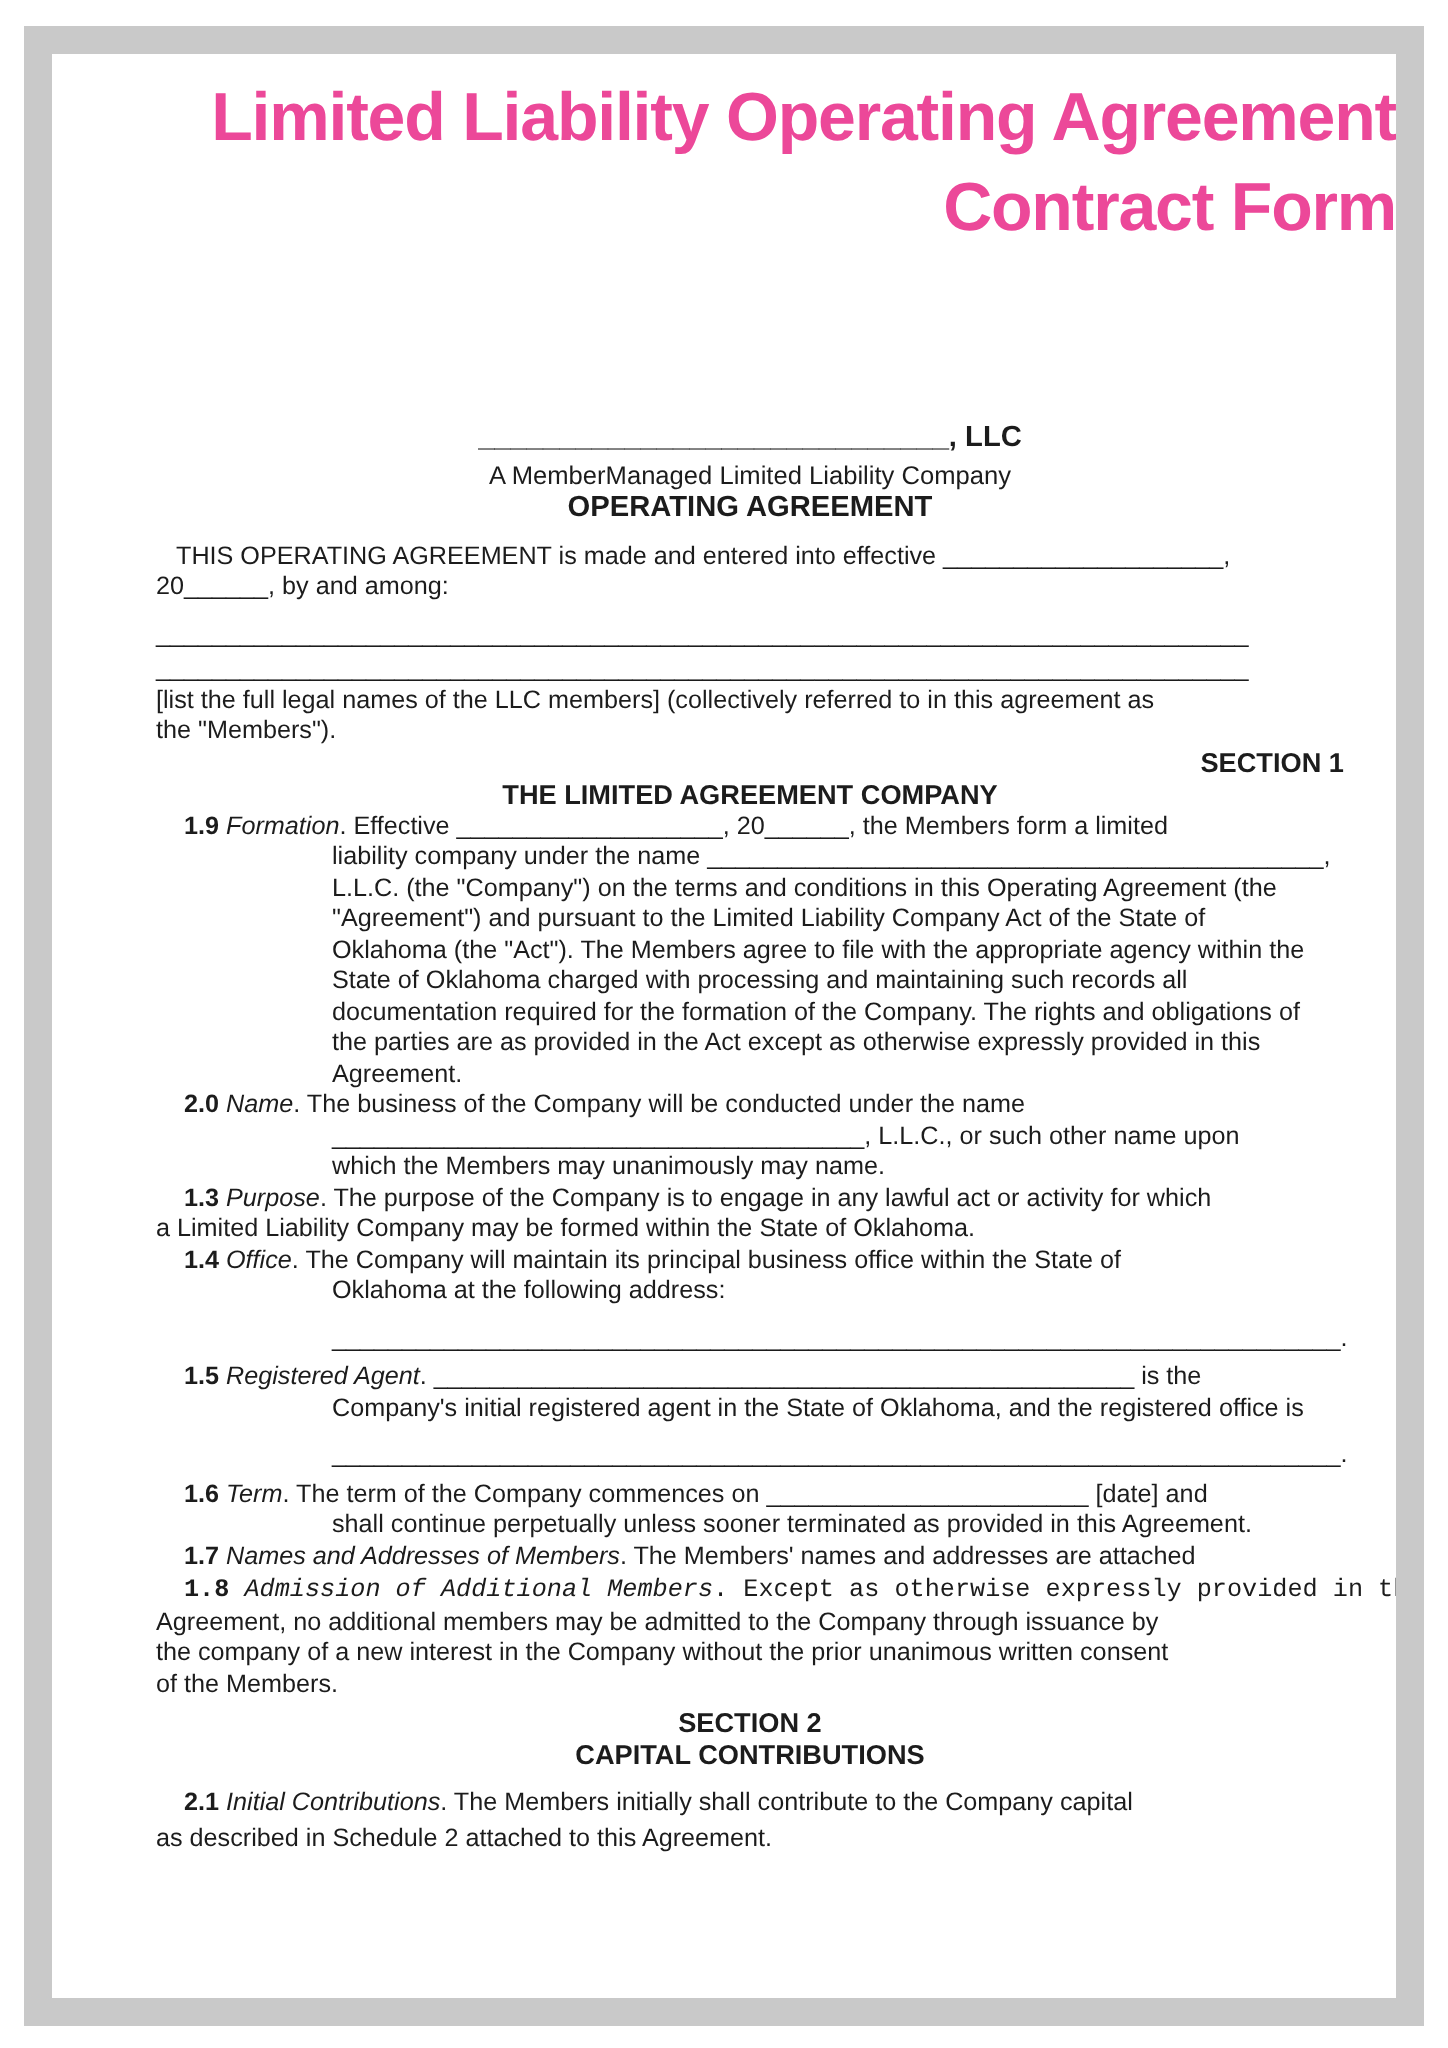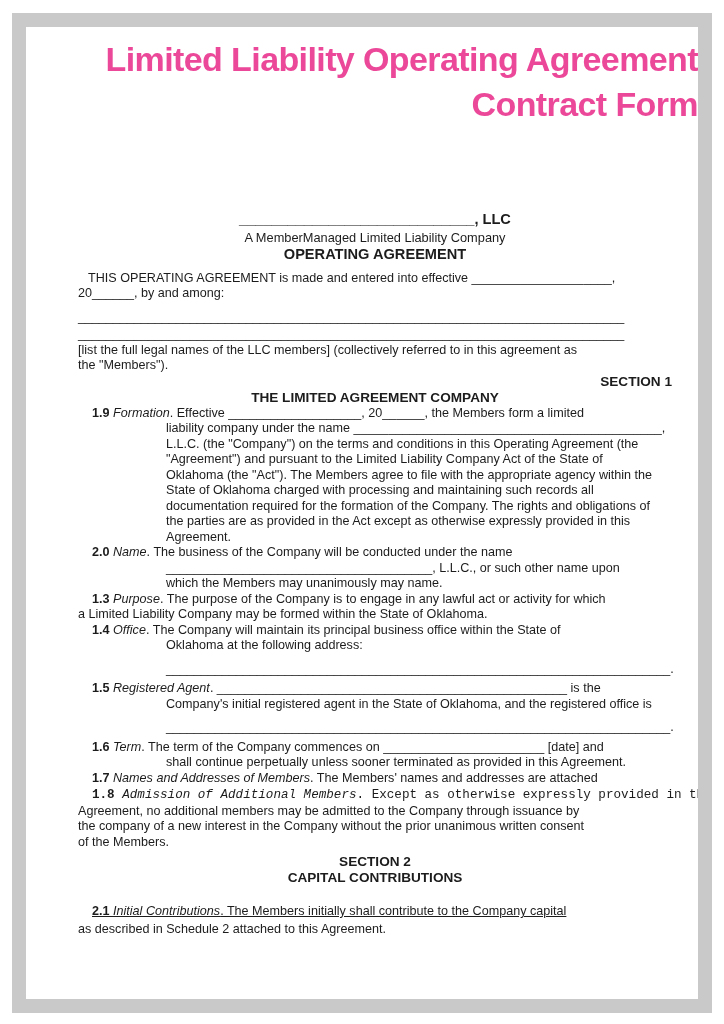--- a/index.html
+++ b/index.html
@@ -90,17 +90,17 @@
         <div class="ln ind2" style="margin-top: 8px;"><span>________________________________________________________________________.</span></div>
         <div class="ln ind1" style="margin-top: 4px;"><span class="b">1.6 </span><span class="i">Term</span><span>. The term of the Company commences on _______________________ [date] and</span></div>
         <div class="ln ind2"><span>shall continue perpetually unless sooner terminated as provided in this Agreement.</span></div>
         <div class="ln ind1"><span class="b">1.7 </span><span class="i">Names and Addresses of Members</span><span>. The Members' names and addresses are attached</span></div>
         <div class="ln ind1" style="margin-top: 2px; font-family: Liberation Mono, monospace;"><span class="b">1.8 </span><span class="i">Admission of Additional Members</span><span>. Except as otherwise expressly provided in this</span></div>
         <div class="ln ind0"><span>Agreement, no additional members may be admitted to the Company through issuance by</span></div>
         <div class="ln ind0"><span>the company of a new interest in the Company without the prior unanimous written consent</span></div>
         <div class="ln ind0"><span>of the Members.</span></div>
         <div class="ln sec c" style="margin-top: 4px;"><span class="b">SECTION 2</span></div>
         <div class="ln sec c"><span class="b">CAPITAL CONTRIBUTIONS</span></div>
-        <div class="ln sp ind1" style="margin-top: 16px; text-decoration: underline;"><span class="b">2.1 </span><span class="i">Initial Contributions</span><span>. The Members initially shall contribute to the Company capital</span></div>
+        <div class="ln sp ind1" style="margin-top: 6px;"><span class="b">2.1 </span><span class="i">Initial Contributions</span><span>. The Members initially shall contribute to the Company capital</span></div>
         <div class="ln sp ind0"><span>as described in Schedule 2 attached to this Agreement.</span></div>
       </div>
   </div>
 </div>
 
 </body></html>

